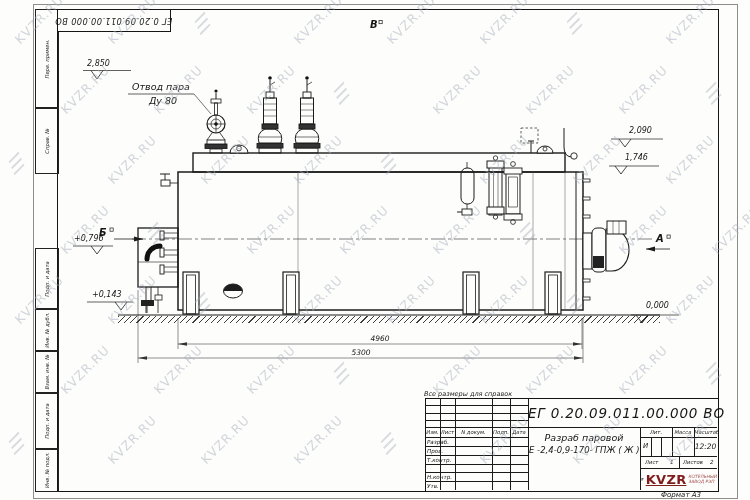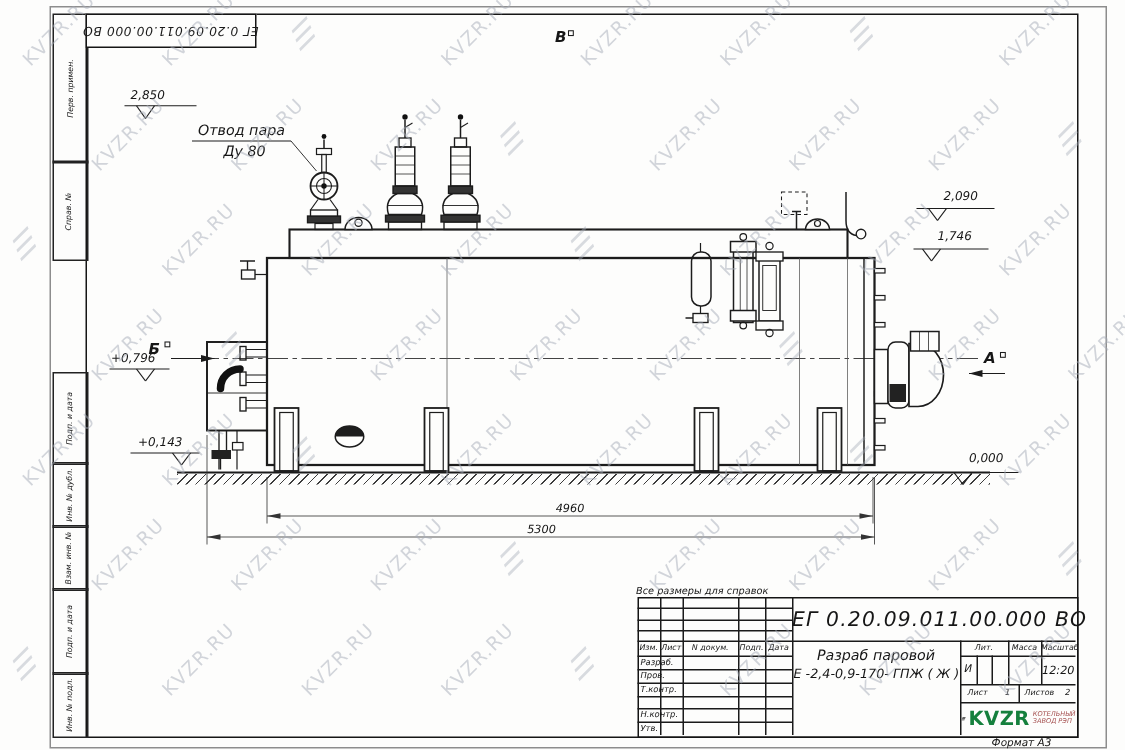--- a/index.html
+++ b/index.html
@@ -25,21 +25,21 @@
   .tb-outer{position:absolute;left:425px;top:398px;width:292px;height:92px;border:1.5px solid #141414;background:transparent;}
   
   .ground-hatch{position:absolute;left:118px;top:315.5px;width:542px;height:7px;
     background:repeating-linear-gradient(135deg,#3c3c3c 0px,#3c3c3c .8px,transparent .8px,transparent 4.4px);}
   
   .wm{position:absolute;transform:rotate(-45deg);color:#a7adb9;opacity:.5;font-size:12.5px;letter-spacing:1px;pointer-events:none;font-family:"DejaVu Sans",sans-serif;}
   .wm-logo{font-size:19px;transform:rotate(-45deg) skewX(-22deg);opacity:.42;font-weight:bold;}
   .wm-layer{position:absolute;left:0;top:0;width:750px;height:500px;pointer-events:none;}
   
   .brand{position:absolute;left:641px;top:469px;width:76px;height:20px;display:flex;align-items:center;justify-content:center;gap:2px;}
-  .brand-name{font-weight:900;font-size:13px;letter-spacing:.3px;color:#15803d;}
+  .brand-name{font-weight:900;font-size:13px;letter-spacing:.3px;color:#7f1d1d;text-decoration:underline;}
   .brand-sub{display:flex;flex-direction:column;font-size:4.4px;font-style:italic;color:#a65252;line-height:5px;}
   svg text{font-family:"DejaVu Sans","Liberation Sans",sans-serif;font-style:italic;fill:#161616;}
 </style>
 </head>
 <body>
 
 <div class="sheet">
 
   <div class="sheet-edge"></div>
   <div class="frame"></div>

